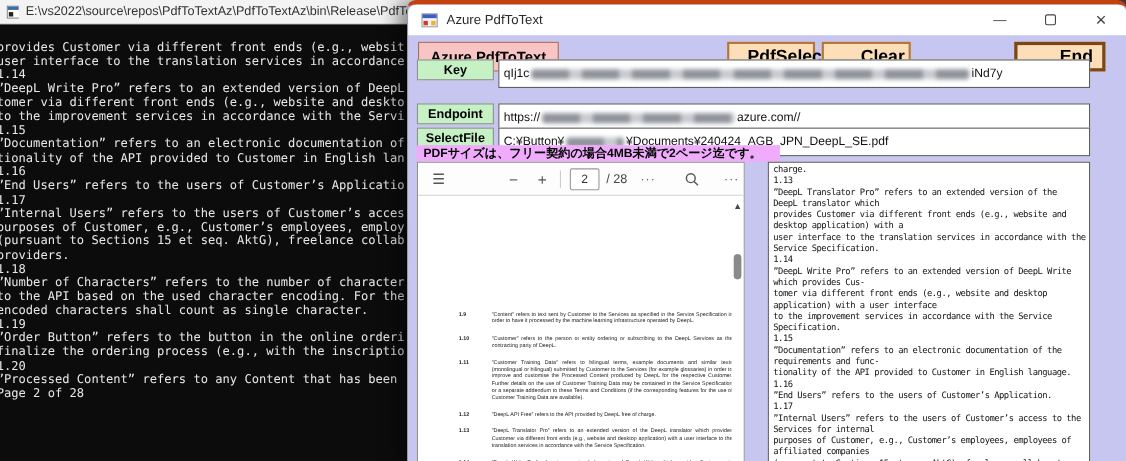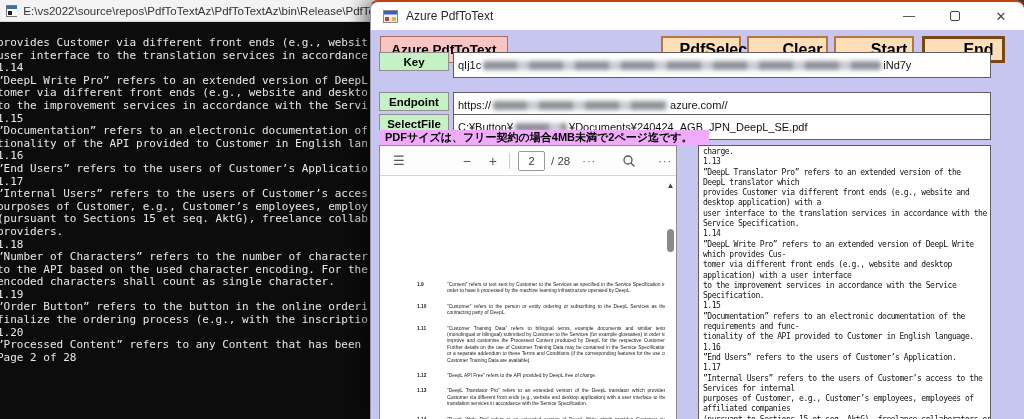--- a/index.html
+++ b/index.html
@@ -13,21 +13,21 @@
                       background:#f3f3f3; display:flex; align-items:center; gap:6px;
                       padding-left:6px; border-bottom:1px solid #d8d8d8; }
   .console-title { font-size:11.5px; color:#333; white-space:nowrap; overflow:hidden; }
   .console-body { position:absolute; left:-3px; top:26px; width:420px;
                   color:#e8e8e8; font-family:"DejaVu Sans Mono", monospace;
                   font-size:11px; line-height:12.6px; white-space:pre; }
 
   
   .app-win { position:absolute; left:370px; top:0; width:654px; height:419px;
              background:#c6c6f1; border-radius:8px 8px 0 0;
-             border-left:1px solid #9a9aa6; border-top:2px solid #c2410c;
+             border-left:1px solid #9a9aa6; border-top:4px solid #c2410c;
              box-shadow:-8px 0 18px rgba(0,0,0,.45); overflow:hidden; }
   .app-titlebar { position:absolute; left:0; top:0; width:100%; height:28px;
                   background:#ffffff; display:flex; align-items:center;
                   border-radius:8px 8px 0 0; }
   .app-title { font-size:12px; color:#2a2a2a; margin-left:8px; }
   .app-icon { margin-left:12px; display:flex; }
   .win-controls { margin-left:auto; display:flex; height:100%; }
   .win-btn { width:46px; height:100%; display:flex; align-items:center; justify-content:center;
              color:#444; font-size:12px; }
   .win-btn.max span { display:block; width:10px; height:10px; border:1px solid #444;
@@ -166,21 +166,20 @@
       <div class="win-btn max">
           <span></span>
         </div>
       <div class="win-btn close">✕</div>
     </div>
   </div>
 
   <div class="main-label">Azure PdfToText</div>
   <div class="btn pdfselect">PdfSelect</div>
   <div class="btn clear">Clear</div>
-  <div class="btn start">Start</div>
   <div class="btn end">End</div>
 
   <div class="row-key">
     <div class="field-label">Key</div>
     <div class="field-box">
       <span>qIj1c</span>
       <span class="redact" style="width:398px"></span>
       <span>iNd7y</span>
     </div>
   </div>

